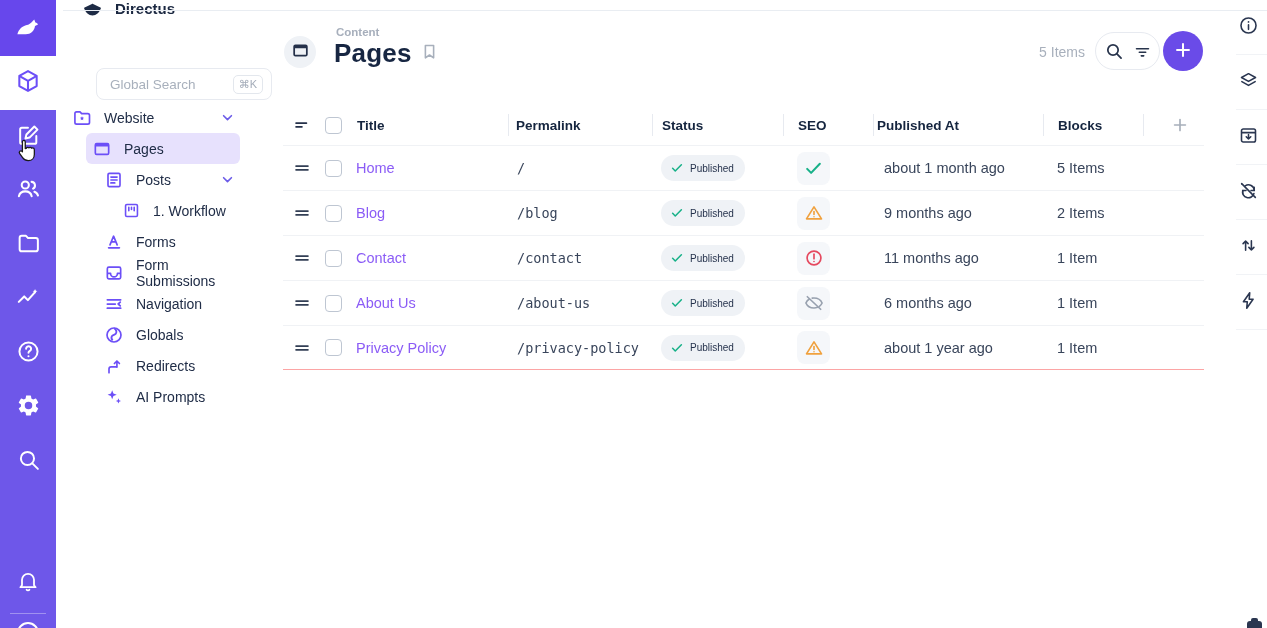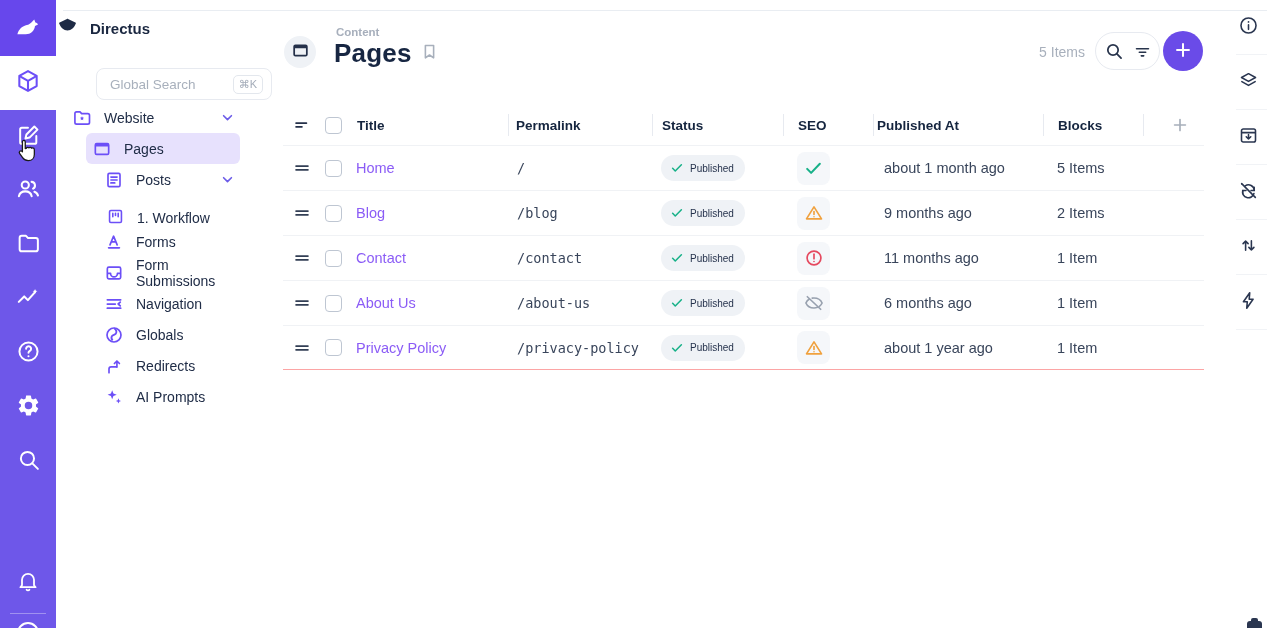--- a/index.html
+++ b/index.html
@@ -13,34 +13,34 @@
   .module-bar { position:absolute; left:0; top:0; bottom:0; width:56px; background:#6E57E9; z-index:4; }
   .logo-block { height:56px; background:#6747EC; display:flex; align-items:center; justify-content:center; }
   .mod-btn { width:56px; height:54px; display:flex; align-items:center; justify-content:center; color:#fff; cursor:pointer; }
   .mod-btn.active { background:#fff; color:#6C4FF7; }
   .mod-bottom { position:absolute; bottom:0; left:0; width:56px; }
   .mod-divider { height:1px; background:rgba(255,255,255,.35); margin:8px 10px; }
   .avatar-stub { width:22px; height:22px; border:2px solid #fff; border-radius:50%; margin:3px auto -16px; }
 
   
   .nav { position:absolute; left:56px; top:0; bottom:0; width:194px; background:#fff; z-index:3; }
-  .project-row { height:56px; display:flex; align-items:center; gap:11px; }
+  .project-row { height:56px; display:flex; align-items:flex-start; padding-left:25px; gap:11px; }
   .project-name { font-size:15px; font-weight:700; color:#1A2740; }
   .global-search { position:absolute; left:8px; top:68px; width:176px; height:32px;
     border:1.5px solid #E7EAF0; border-radius:8px; display:flex; align-items:center;
     padding:0 8px 0 13px;margin-left:32px; }
   .gs-placeholder { font-size:13.5px; color:#A8B0BC; flex:1; }
   .gs-kbd { font-size:11px; color:#A4ACB9; border:1px solid #E3E7ED; border-radius:5px; padding:2px 5px; }
   .nav-list { position:absolute; top:102px; left:0; right:0; }
   .nav-item { height:31px; display:flex; align-items:center; gap:12px; color:#202D47;
     font-size:14px; font-weight:500; cursor:pointer; position:relative; }
   .nav-item .n-ico { color:#6C4FF7; display:flex; flex:0 0 auto; }
   .lv0 { padding-left:16px; }
   .lv1 { padding-left:36px;margin-left:12px; }
-  .lv2 { padding-left:50px;align-items:flex-end; }
+  .lv2 { padding-left:66px; }
   .nav-item.active { background:#E7E1FD; border-radius:6px; margin:0 10px 0 30px; padding-left:6px; }
   .chev { position:absolute; right:14px; color:#6C5CE8; display:flex; }
   .nav-item .form-a { font-weight:700; }
 
   
   .main { position:absolute; left:250px; right:31px; top:0; bottom:0; background:#fff; }
   .coll-badge { position:absolute; left:34px; top:36px; width:32px; height:32px; border-radius:50%;
     background:#EFF2F6; display:flex; align-items:center; justify-content:center; color:#25314A; }
   .crumb { position:absolute; left:86px; top:26px; font-size:11.5px; font-weight:600; color:#A7AFBC; }
   .page-title { position:absolute; left:84px; top:38px; font-size:26px; font-weight:700; color:#172642; letter-spacing:.2px; }

